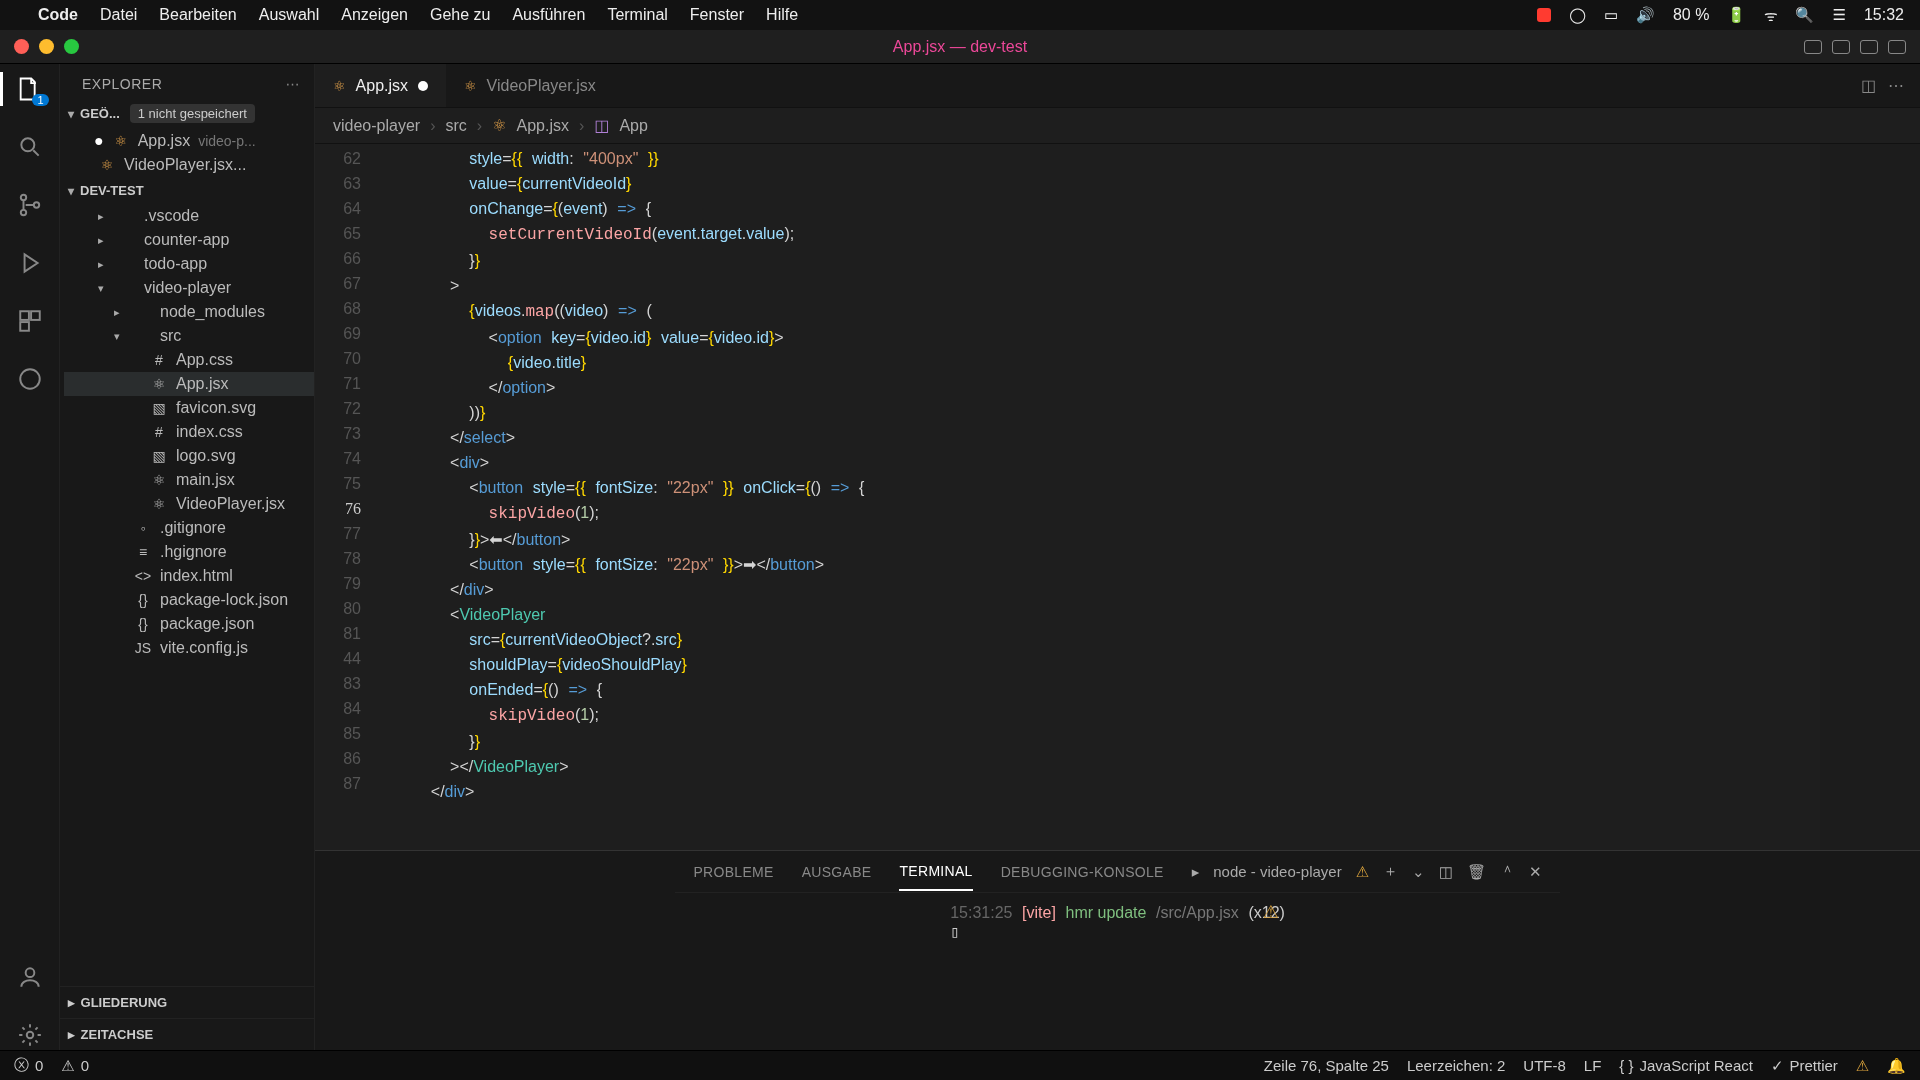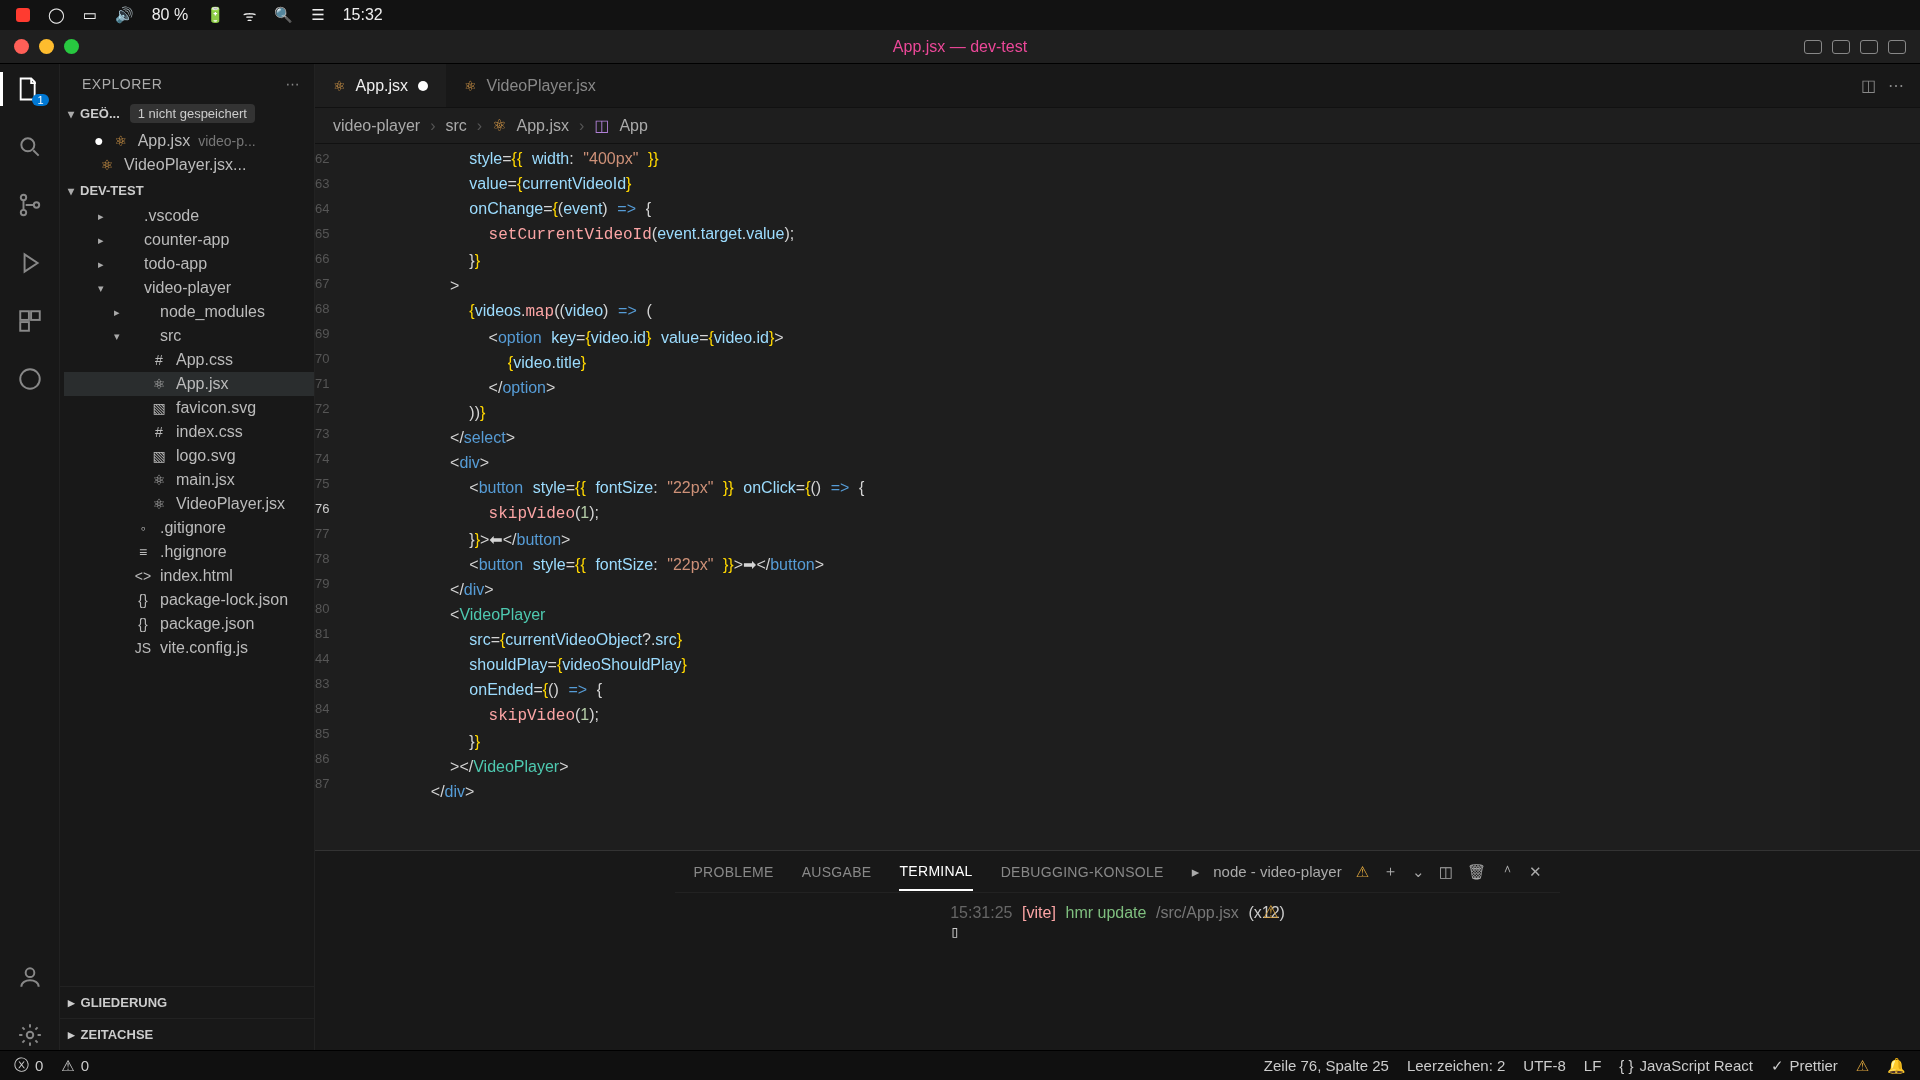--- a/index.html
+++ b/index.html
@@ -62,22 +62,22 @@
 .tab { display: flex; align-items: center; gap: 10px; padding: 0 18px; height: 100%; color: #888; position: relative; cursor: pointer; font-size: 16px; }
 .tab.active { background: #1e1e1e; color: #eee; }
 .tab .fico { font-size: 14px; color: #e1a04a; }
 .tab .dirty { width: 10px; height: 10px; border-radius: 50%; background: #fff; }
 .tabs-right { margin-left: auto; display: flex; gap: 12px; padding-right: 16px; color: #888; }
 .breadcrumb { display: flex; align-items: center; gap: 10px; padding: 8px 18px; font-size: 16px; color: #aaa; border-bottom: 1px solid #111; }
 .breadcrumb .sep { color: #555; }
 .breadcrumb .cube { color: #b180d7; }
 
 .code-wrap { flex: 1; display: flex; overflow: hidden; position: relative; }
-.gutter { width: 58px; padding: 2px 12px 0 0; color: #555; font-family: Menlo, monospace; font-size: 13px; line-height: 25px; user-select: none; }
-.gutter div.current { color: #ccc; }
+.gutter { width: 58px; text-align: right; padding: 2px 12px 0 0; color: #555; font-family: Menlo, monospace; font-size: 16px; line-height: 25px; user-select: none; }
+.gutter div.current { color: #ccc; font-family: Liberation Serif, serif; }
 .code { flex: 1; font-family: Menlo, monospace; font-size: 16px; line-height: 25px; white-space: pre; color: #d4d4d4; padding-top: 2px; overflow: hidden; }
 .minimap { width: 100px; background: #1a1a1a; opacity: 0.5; }
 
 
 .k { color: #569cd6; }   
 .a { color: #9cdcfe; }   
 .f { color: #fca5a5; font-family: Liberation Mono, monospace; }   
 .s { color: #ce9178; }   
 .n { color: #b5cea8; }   
 .p { color: #d4d4d4; }   
@@ -103,20 +103,33 @@
 .statusbar .left, .statusbar .right { display: flex; align-items: center; gap: 18px; }
 .statusbar .item { display: flex; align-items: center; gap: 6px; }
 .statusbar .warn { color: #d9a23c; }
 
 svg { display: block; }
 </style>
 </head>
 <body>
 
 <div class="mac-menubar">
+  <div class="mac-left">
+    <span class="apple"></span>
+    <span class="app-name">Code</span>
+    <span>Datei</span>
+    <span>Bearbeiten</span>
+    <span>Auswahl</span>
+    <span>Anzeigen</span>
+    <span>Gehe zu</span>
+    <span>Ausführen</span>
+    <span>Terminal</span>
+    <span>Fenster</span>
+    <span>Hilfe</span>
+  </div>
   <div class="mac-right">
     <div class="rec-dot"></div>
     <span class="icon">◯</span>
     <span class="icon">▭</span>
     <span class="icon">🔊</span>
     <span>80 %</span>
     <span class="icon">🔋</span>
     <span class="icon">ᯤ</span>
     <span class="icon">🔍</span>
     <span class="icon">☰</span>

